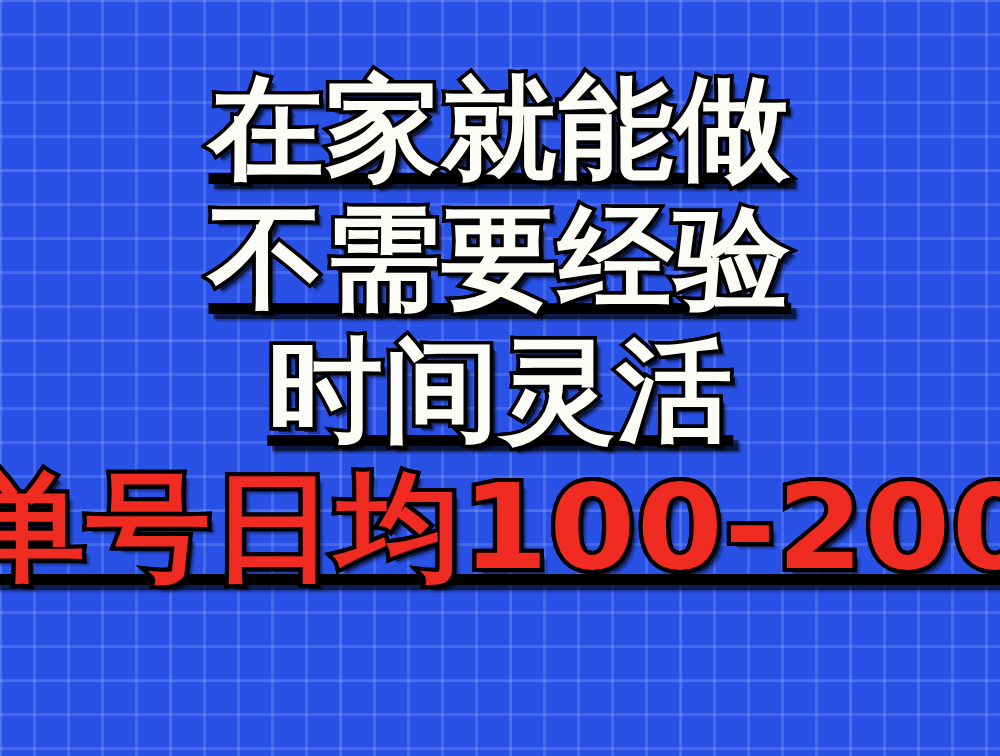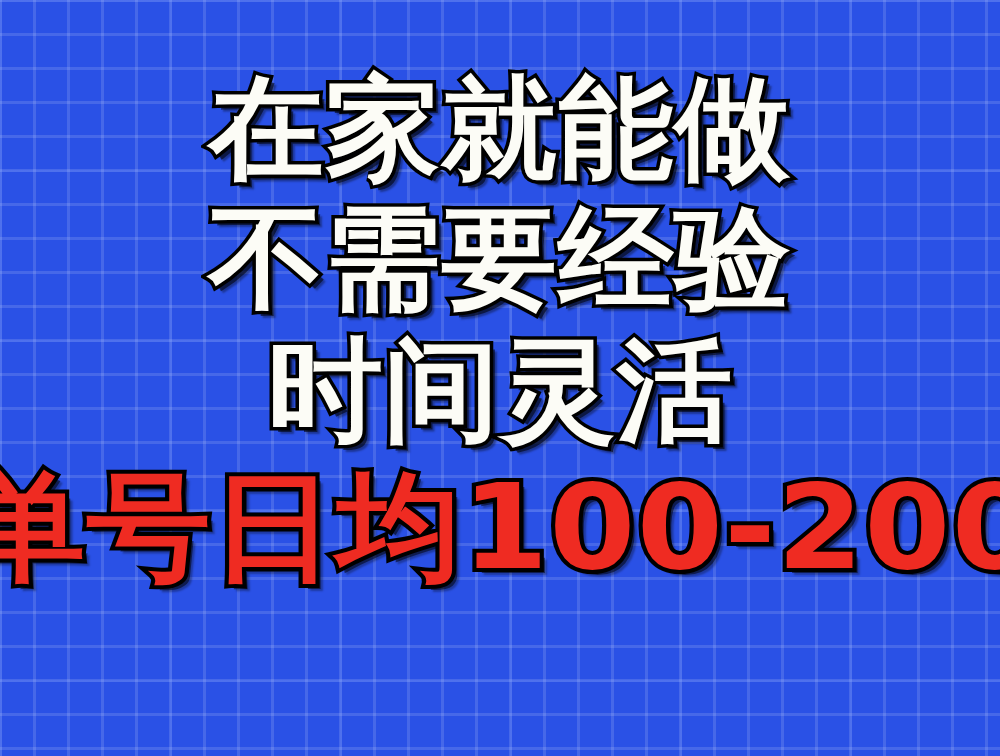--- a/index.html
+++ b/index.html
@@ -38,20 +38,21 @@
 
   .text-stack {
     position: absolute;
     inset: 0;
     display: flex;
     flex-direction: column;
     align-items: center;
     justify-content: flex-start;
     padding-top: 72px;
     box-sizing: border-box;
+    text-decoration: underline;
   }
 
   .headline {
     position: relative;
     display: block;
     white-space: nowrap;
     text-align: center;
     font-weight: 700;
     line-height: 1;
     letter-spacing: 0.01em;

